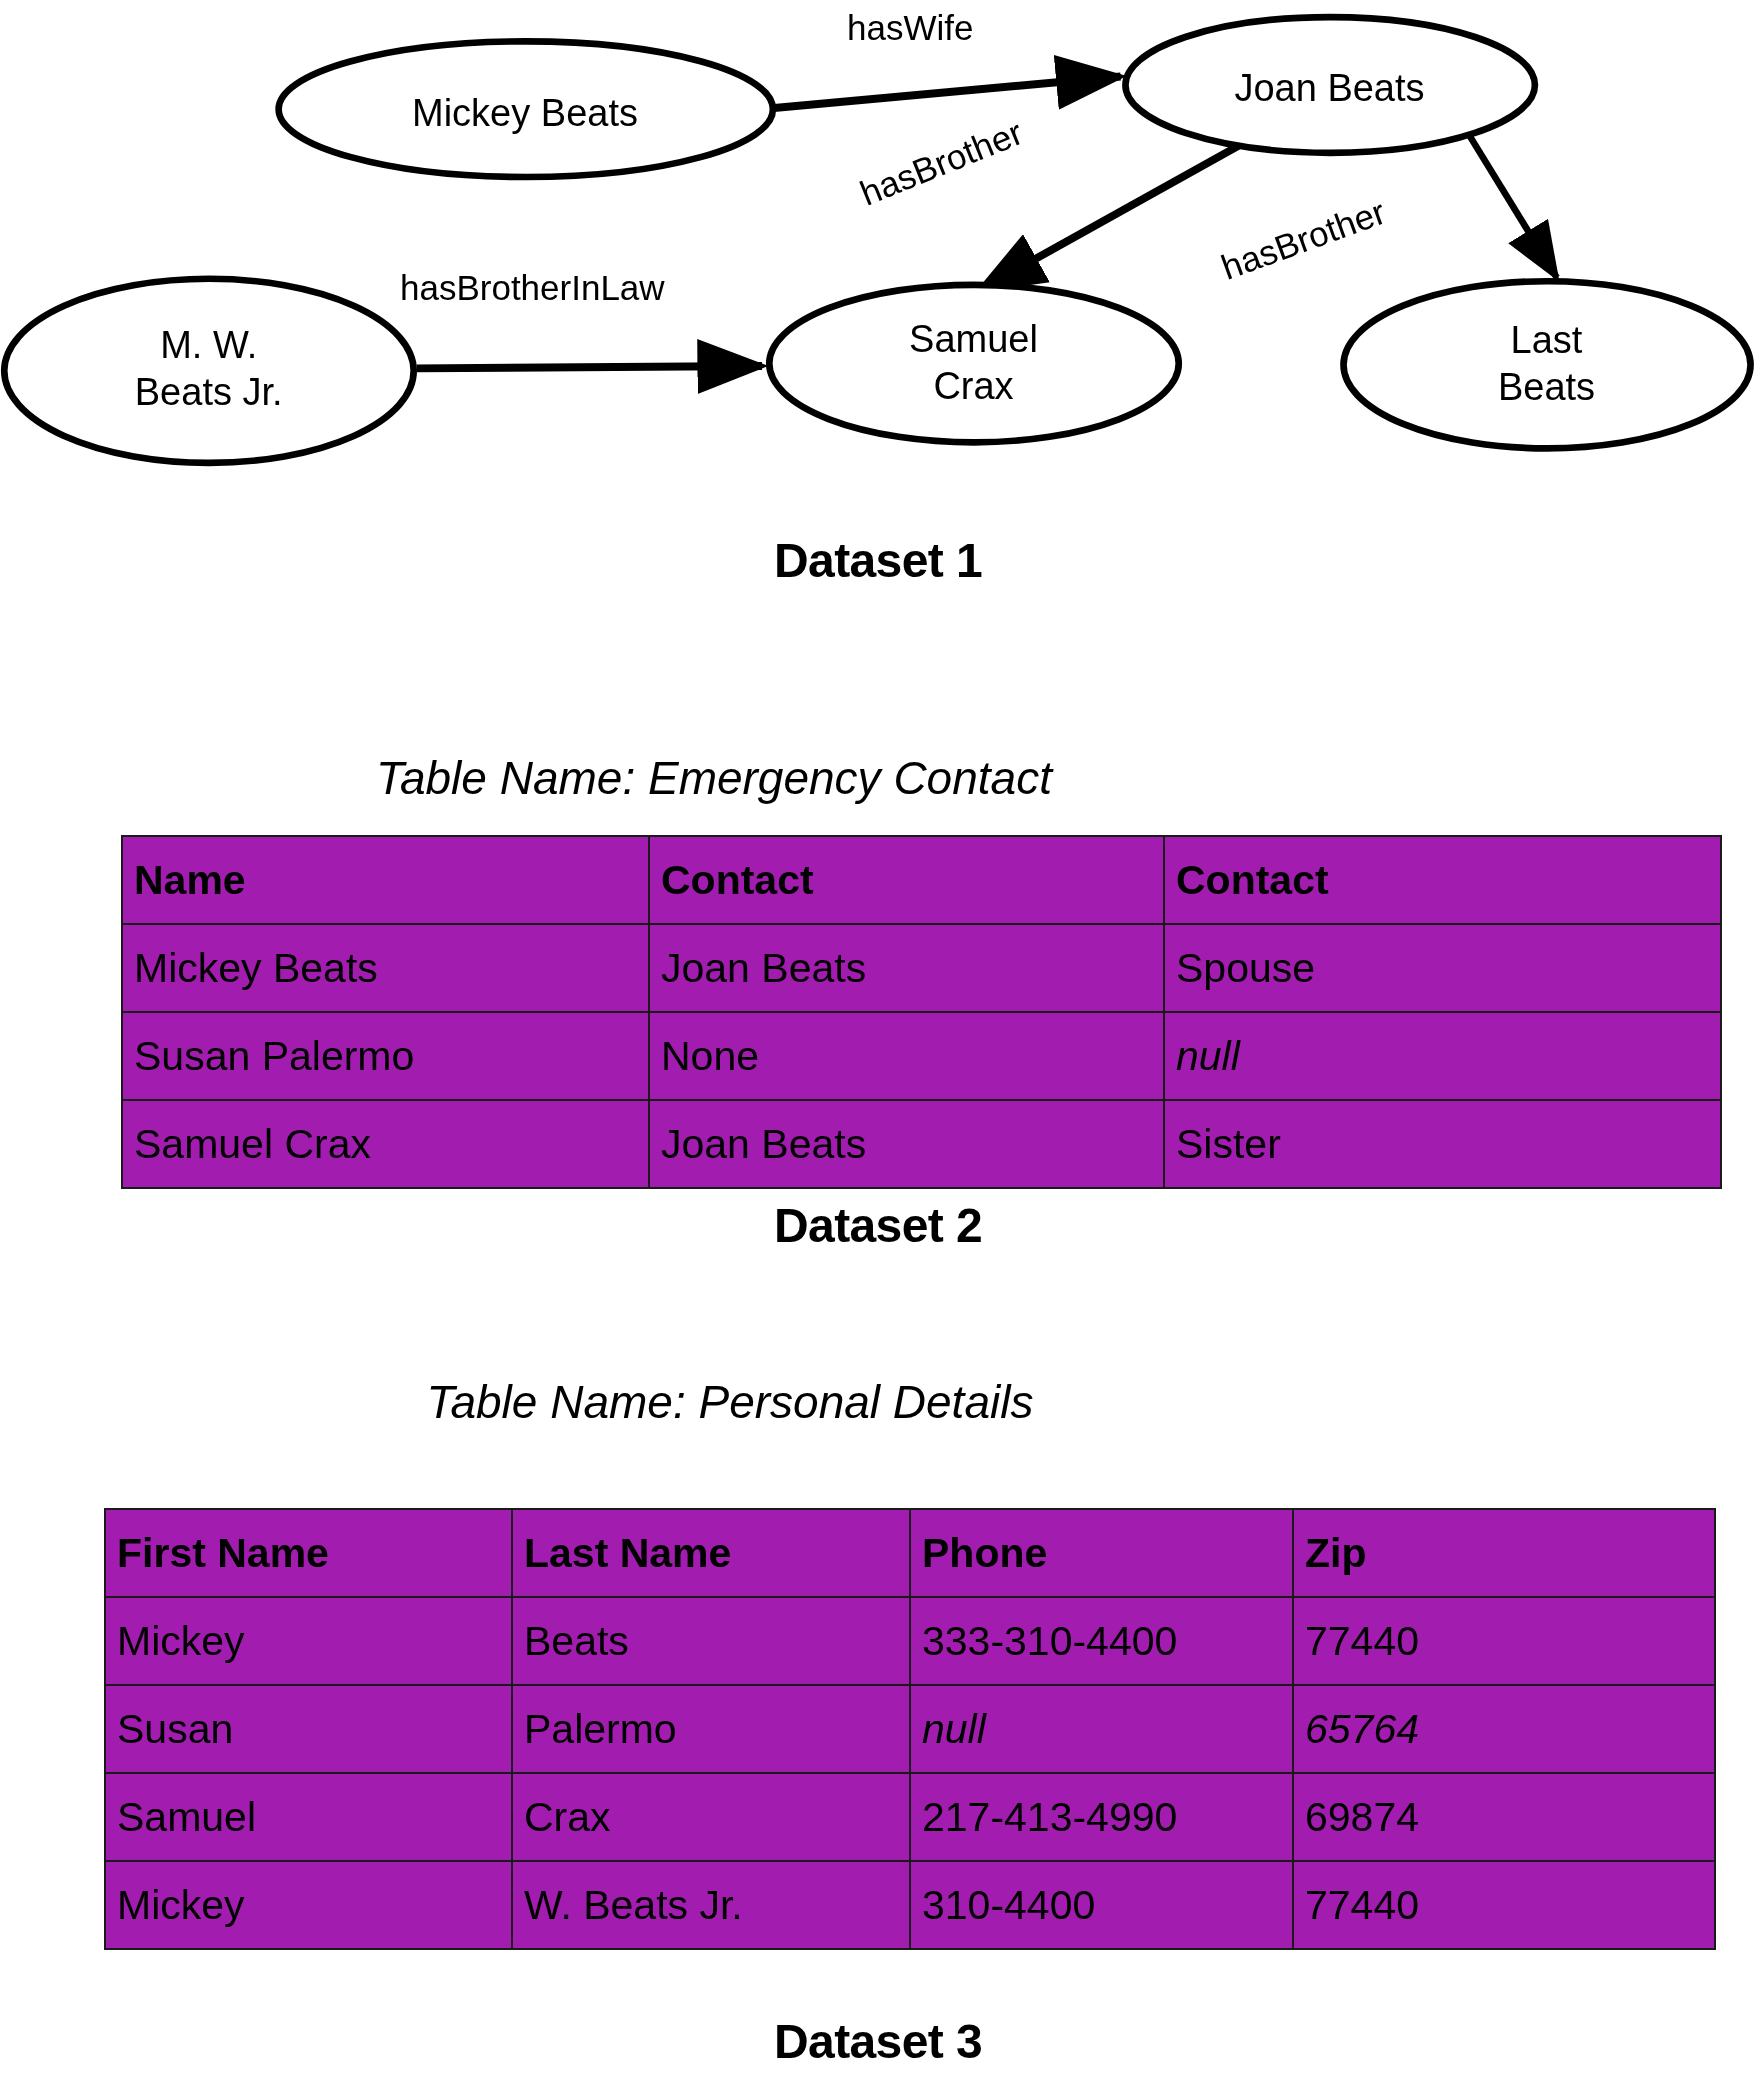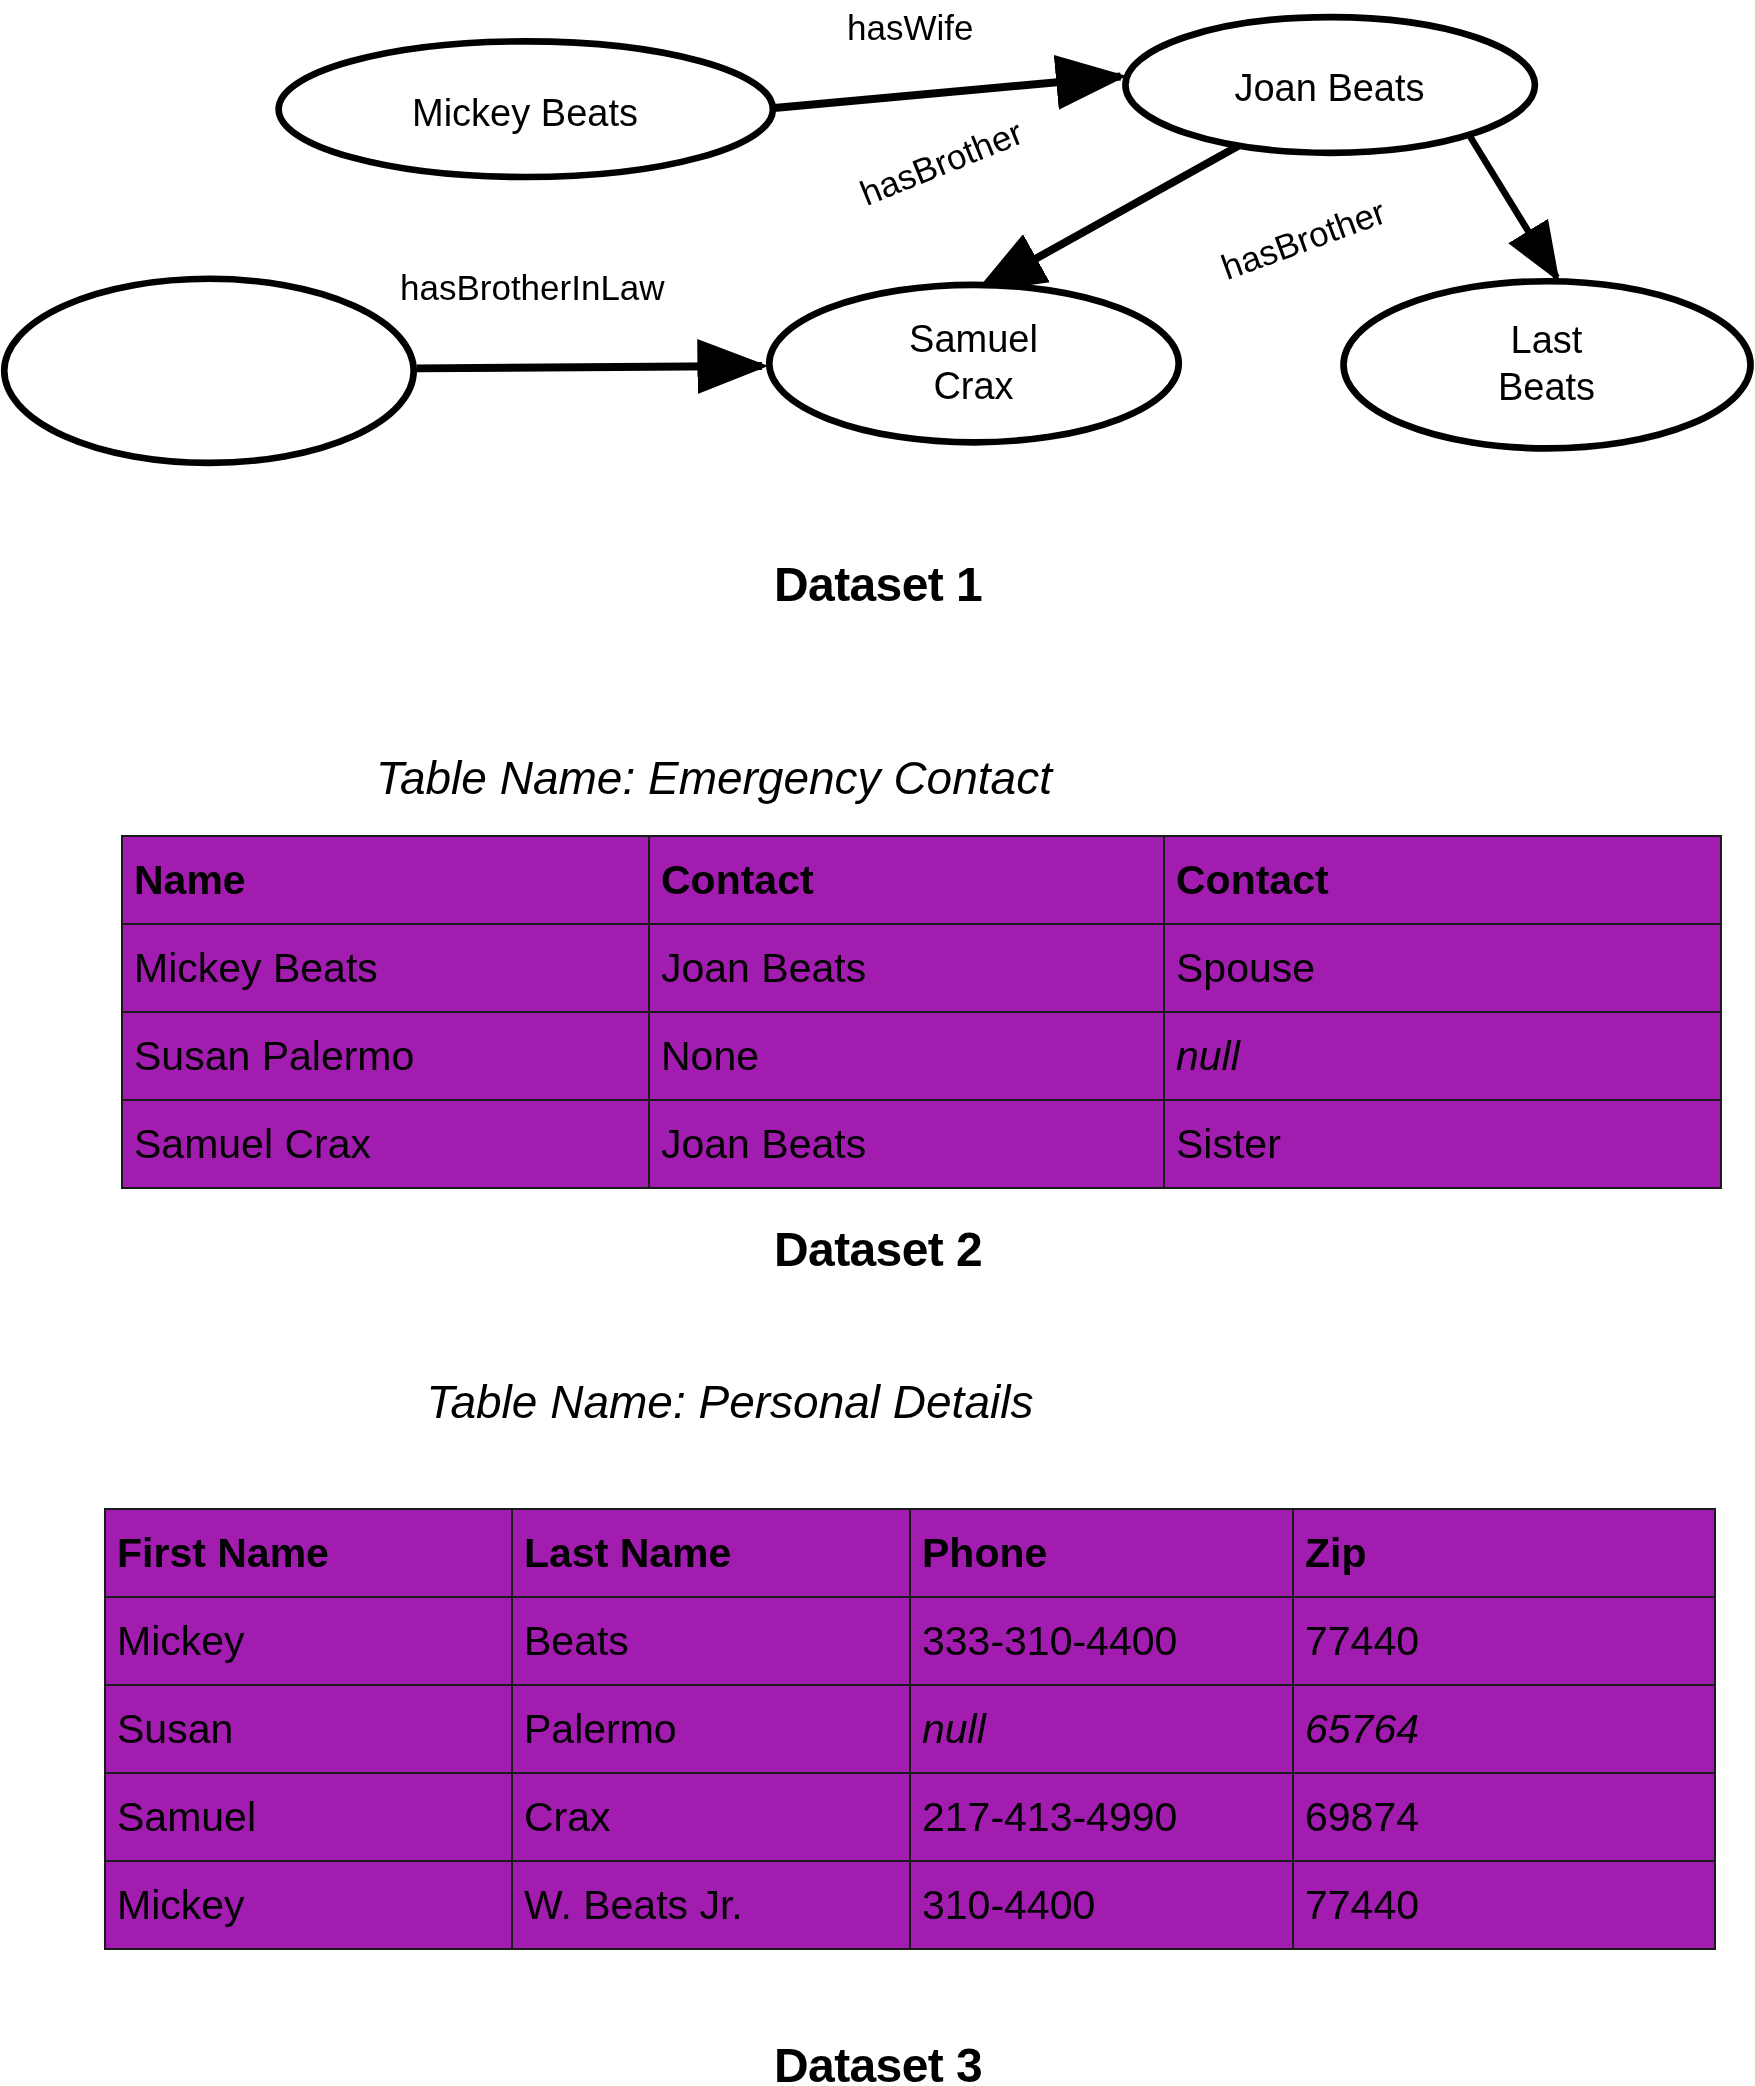--- a/index.html
+++ b/index.html
@@ -53,21 +53,20 @@
   .dataset-caption {
     position: absolute;
     width: 1756px;
     text-align: center;
     font-family: "Liberation Sans", sans-serif;
     font-weight: bold;
     font-size: 48px;
     line-height: 56px;
     letter-spacing: -0.6px;
     color: #000000;
-    margin-top: 24px;
   }
 
   
   .table-title {
     position: absolute;
     width: 1428px;
     text-align: center;
     font-family: "Liberation Sans", sans-serif;
     font-style: italic;
     font-size: 46px;
@@ -148,20 +147,22 @@
 
     <ellipse cx="1608" cy="600" rx="338" ry="130" fill="#ffffff" stroke="#000000" stroke-width="11"></ellipse>
 
     <ellipse cx="2554" cy="602" rx="336" ry="138" fill="#ffffff" stroke="#000000" stroke-width="11"></ellipse>
   </svg>
 
   <div class="node-label" style="left:283px; top:90px; width:484px;">Mickey Beats</div>
 
   <div class="node-label" style="left:1125px; top:65px; width:409px;">Joan Beats</div>
 
+  <div class="node-label" style="left:4.2px; top:322px; width:409px;">M. W.
+Beats Jr.</div>
 
   <div class="node-label" style="left:769px; top:316px; width:409px;">Samuel
 Crax</div>
 
   <div class="node-label" style="left:1343px; top:317px; width:407px;">Last
 Beats</div>
 
   <div class="edge-label" style="left:847px; top:8.5px;">hasWife</div>
 
   <div class="edge-label" style="left:862px; top:176px; transform: rotate(-22deg); transform-origin: left center;">hasBrother</div>

